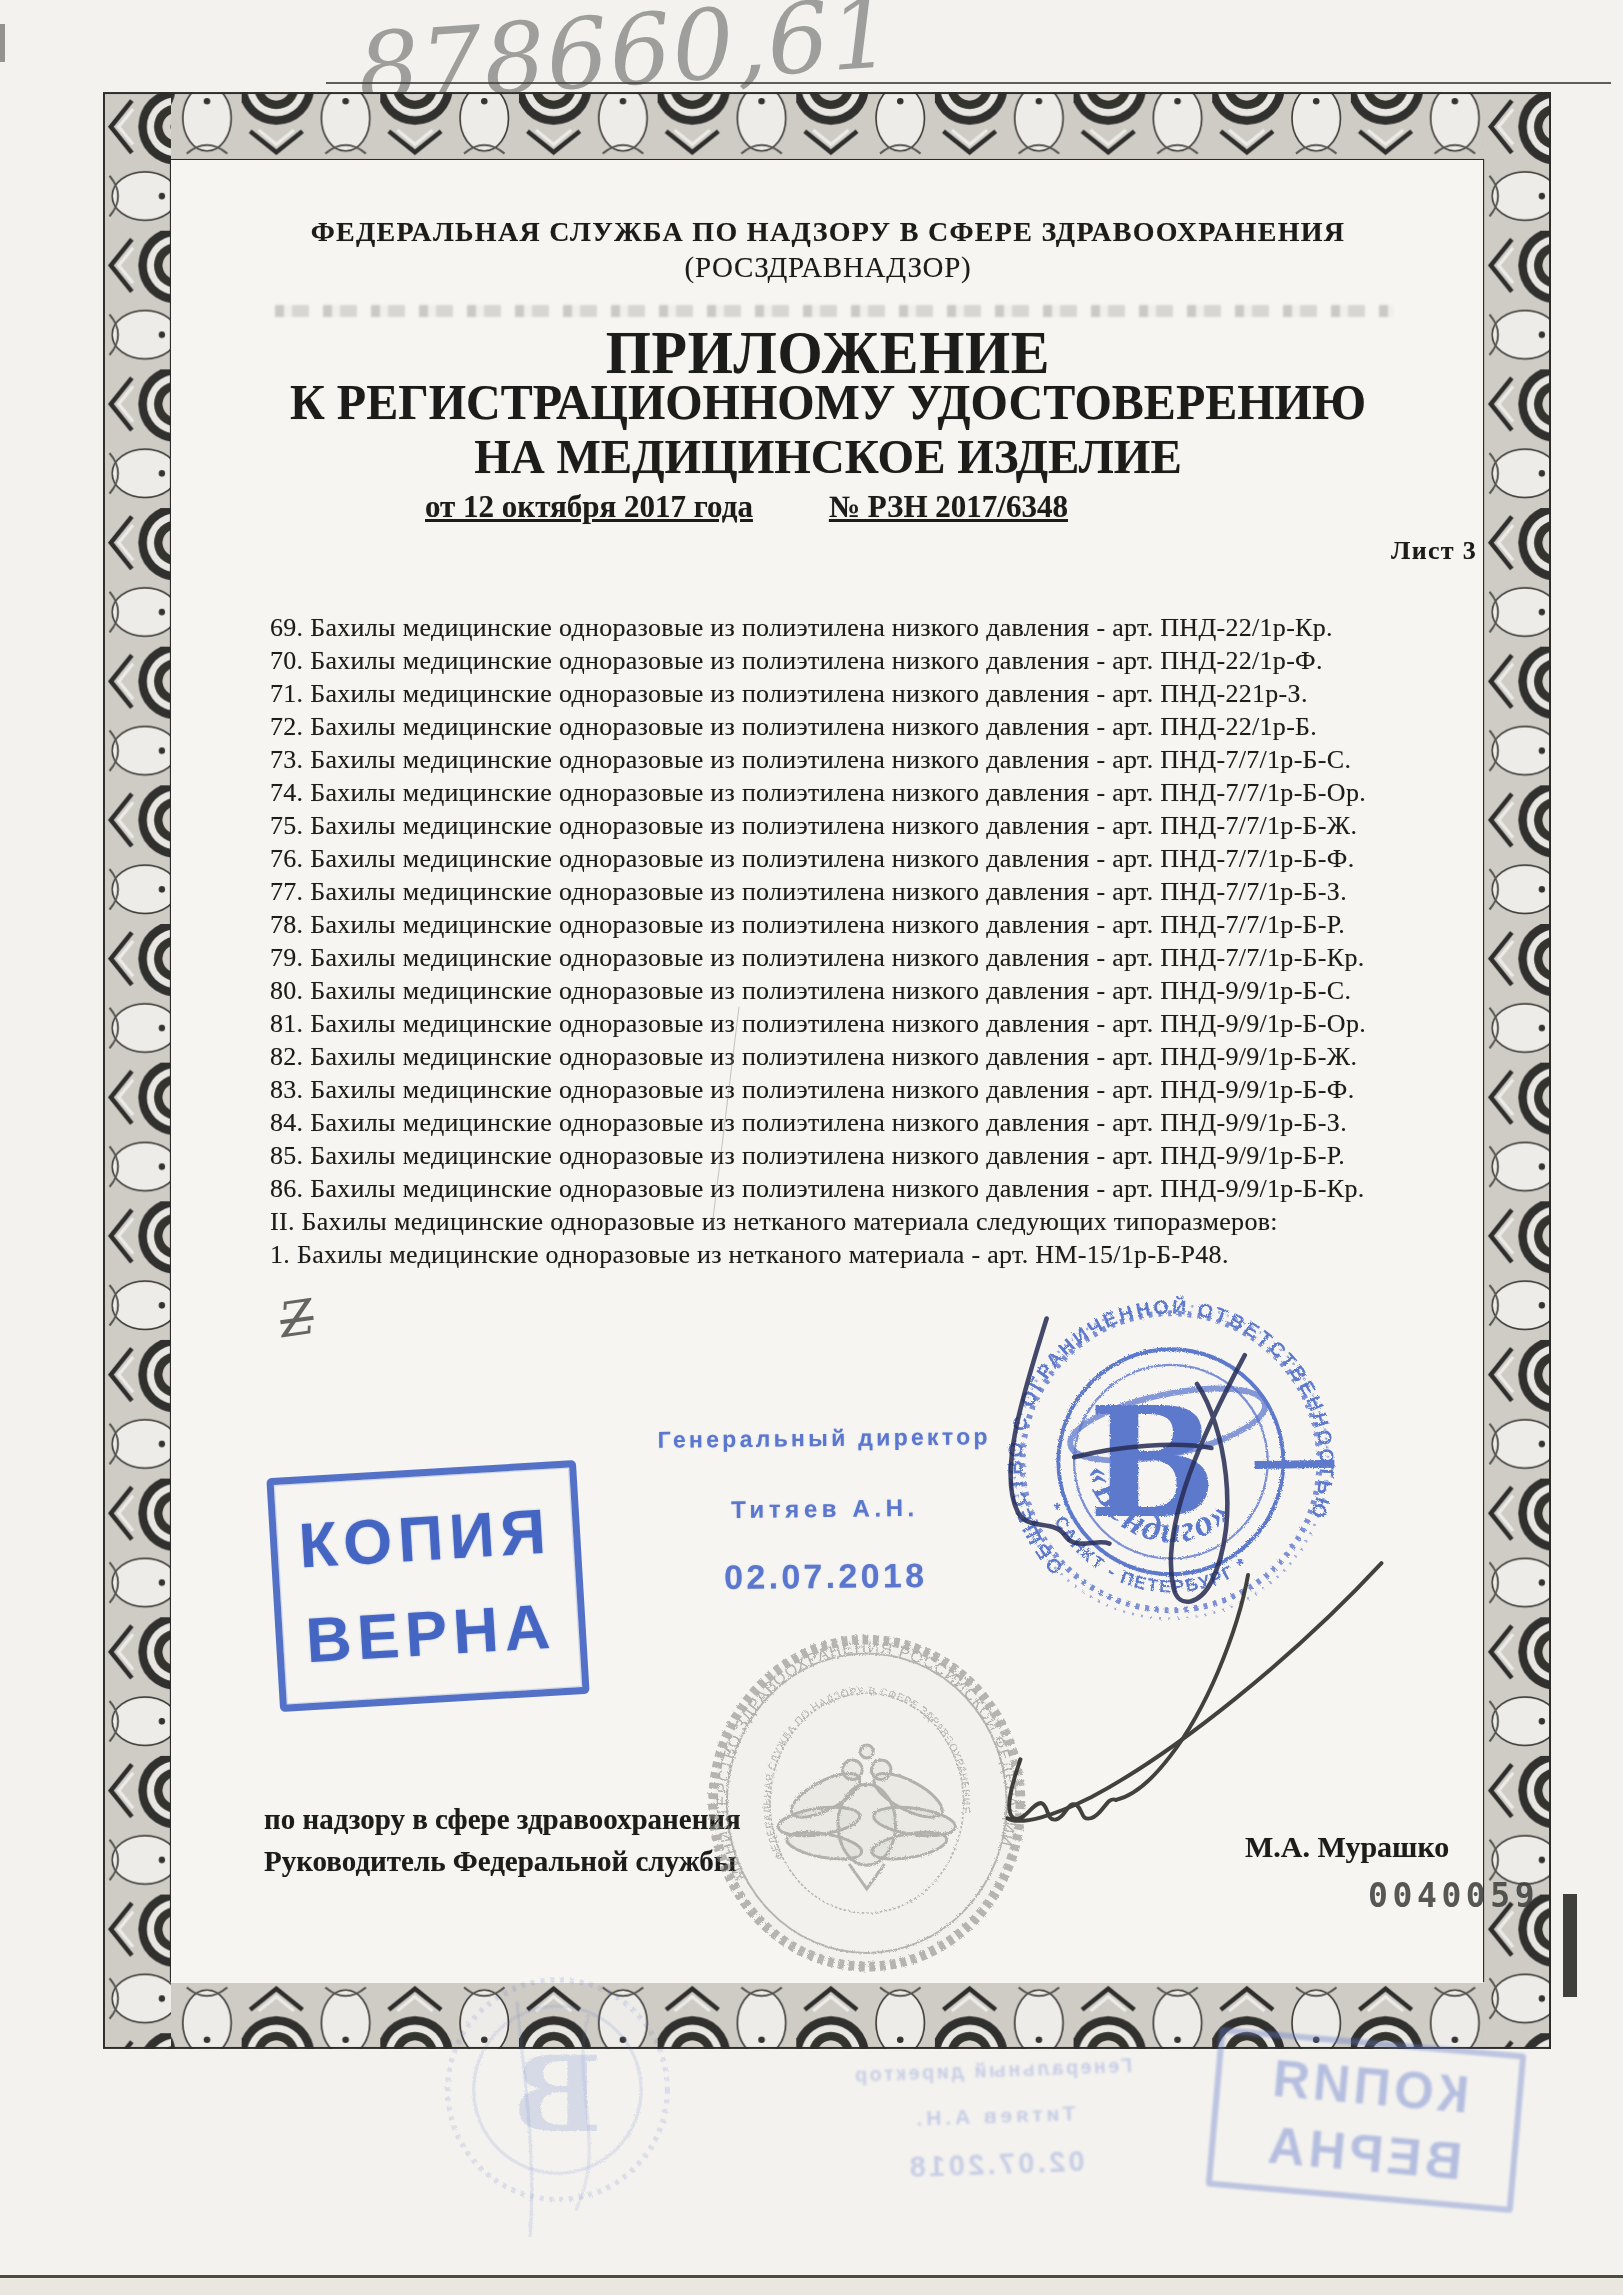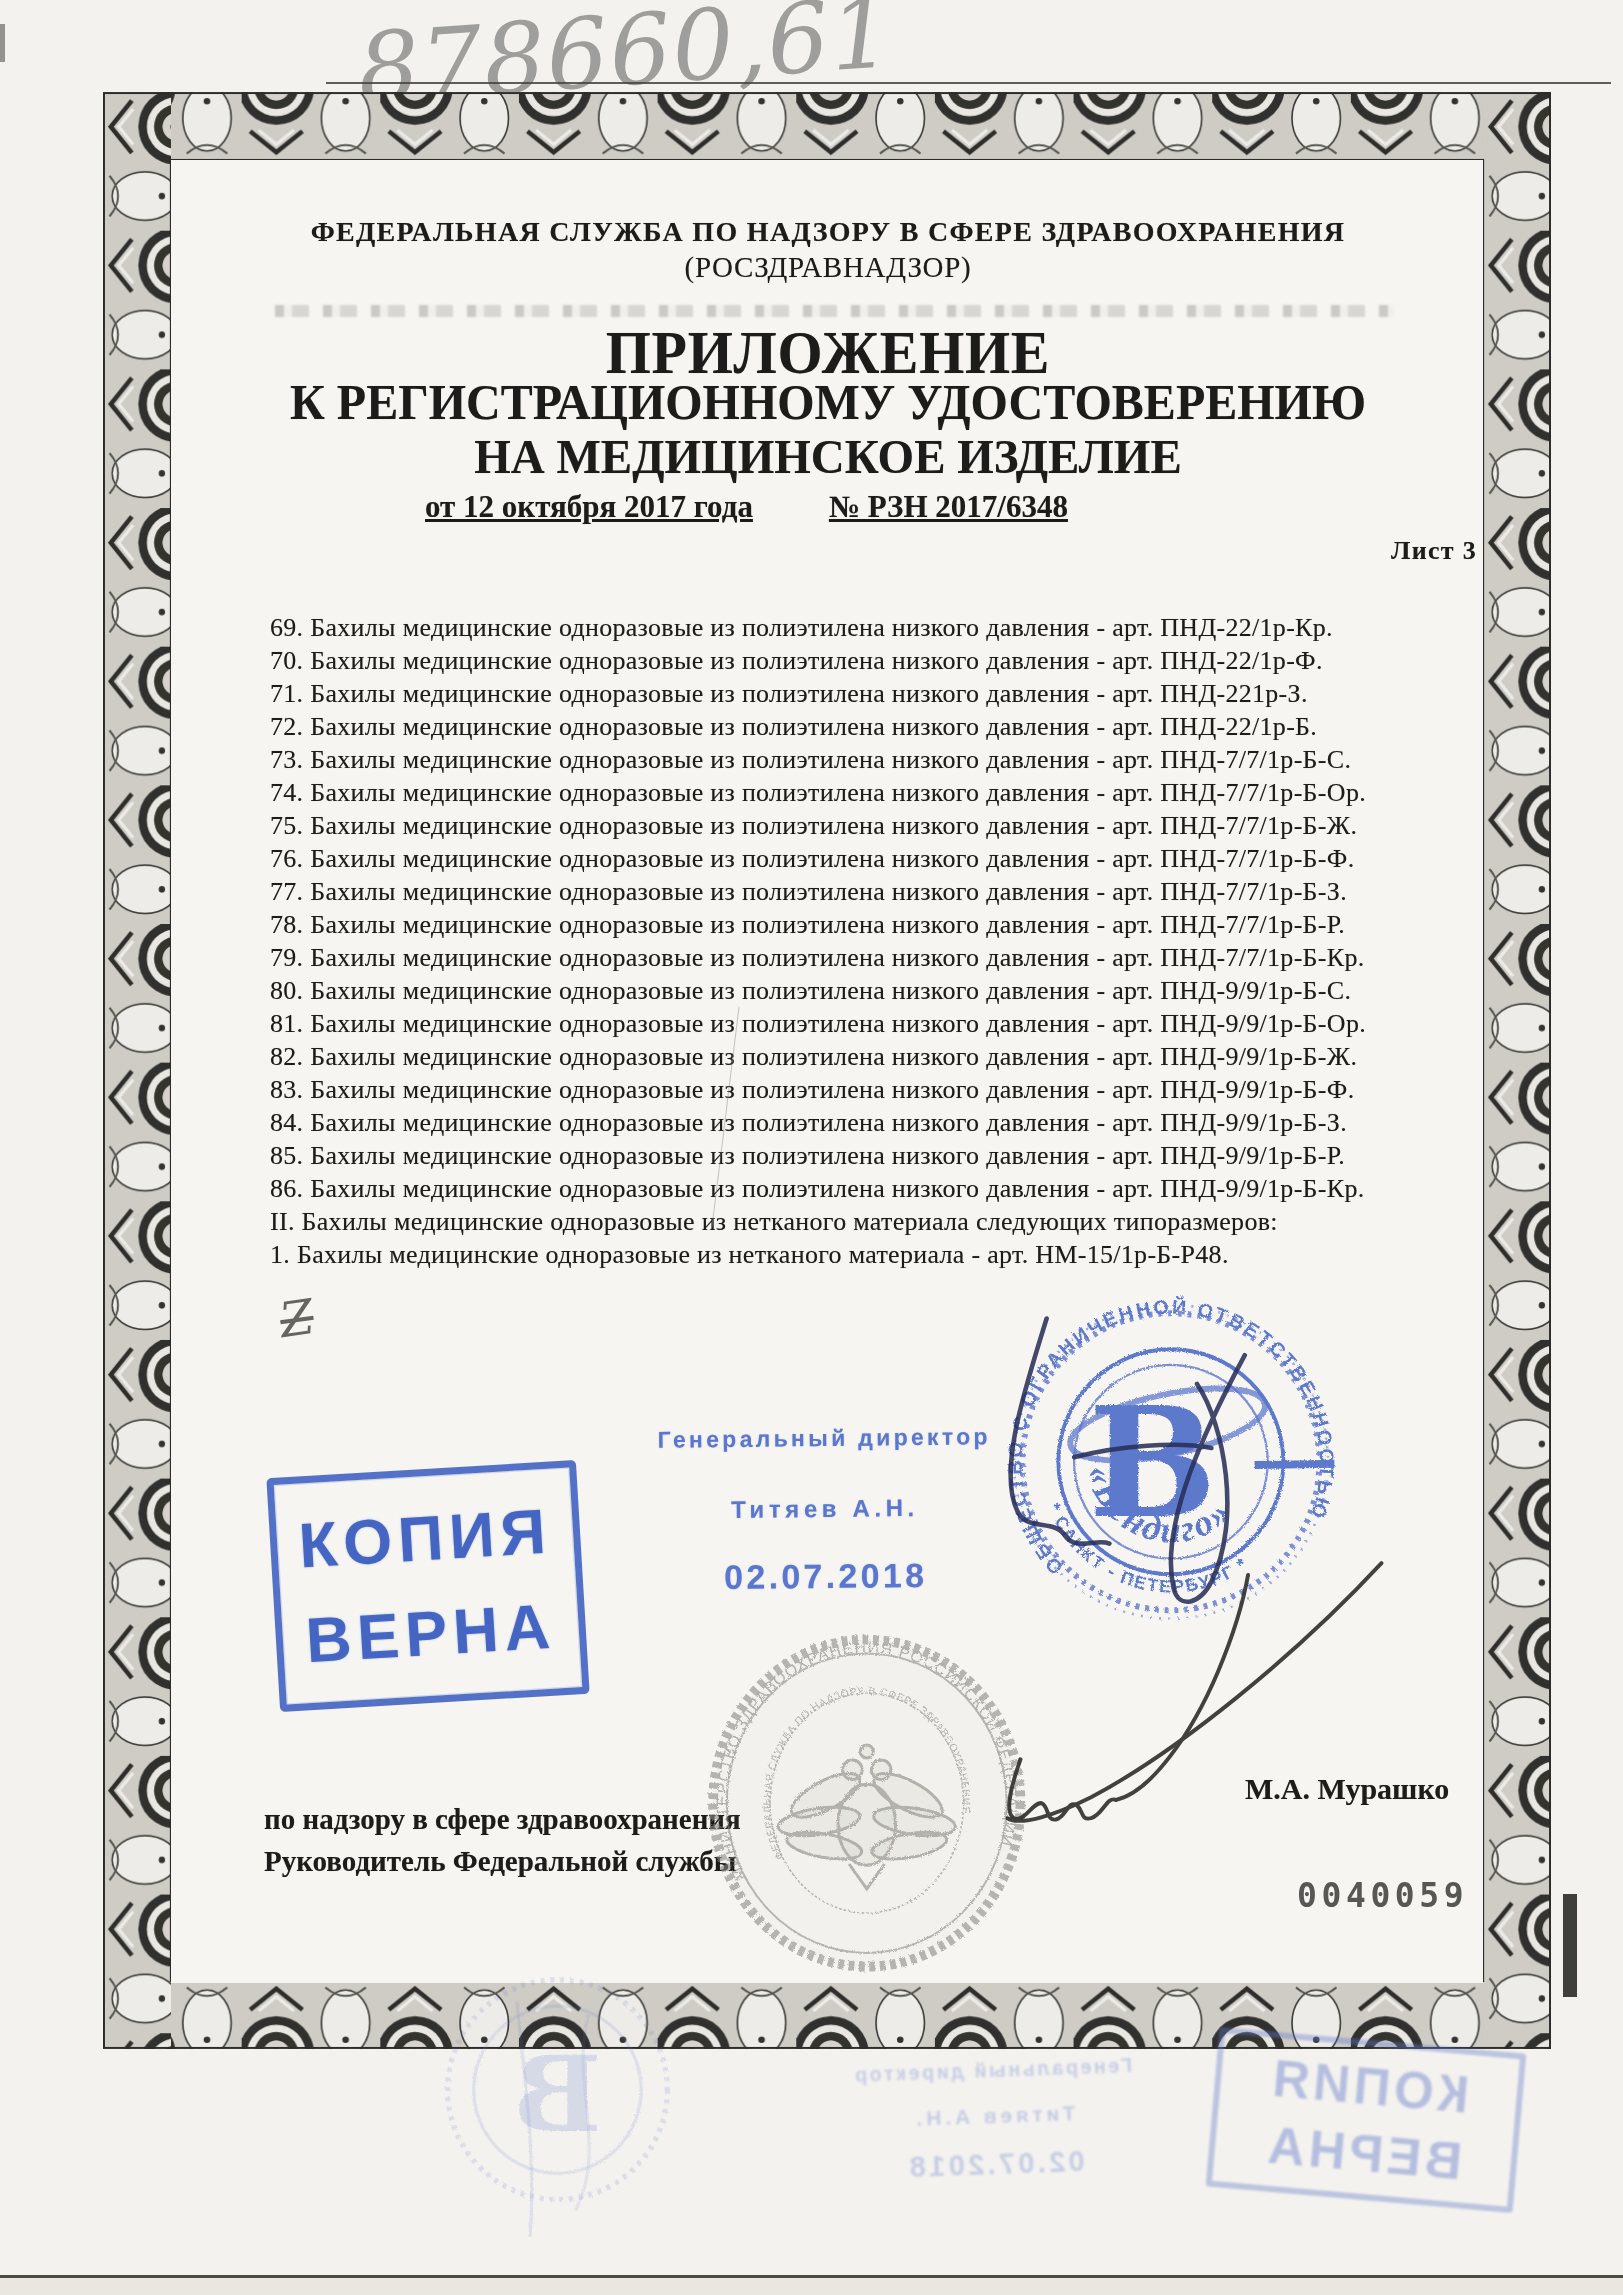--- a/index.html
+++ b/index.html
@@ -35,23 +35,23 @@
   .ttl3{left:173px;top:429px;width:1310px;text-align:center;font-size:47px;font-weight:bold;transform:scaleY(1.05);}
   .dateline{left:425px;top:489px;display:flex;gap:76px;font-size:31px;font-weight:bold;white-space:nowrap;text-decoration:underline;}
   .sheet{left:1391px;top:536px;font-size:26px;font-weight:bold;letter-spacing:1.3px;}
   .list{left:270px;top:611px;width:1204px;font-size:26px;line-height:33px;letter-spacing:0.3px;white-space:nowrap;}
   .zmark{
     left:280px;top:1290px;font-family:"DejaVu Serif",serif;font-style:italic;
     font-size:48px;color:#4c4c48;transform:rotate(-8deg);text-decoration:line-through;opacity:.85;
   }
   .scratch{left:725px;top:1006px;width:1.3px;height:222px;background:#8f8f8b;opacity:.5;transform:rotate(7deg);}
   .foot-left{left:264px;top:1798px;font-size:29px;font-weight:bold;line-height:42px;white-space:nowrap;}
-  .foot-name{left:1245px;top:1772px;font-size:30px;font-weight:bold;white-space:nowrap;}
+  .foot-name{left:1245px;top:1830px;font-size:30px;font-weight:bold;white-space:nowrap;}
   .serial{
-    left:1297px;top:1876px;font-family:"DejaVu Sans Mono",monospace;
+    left:1368px;top:1876px;font-family:"DejaVu Sans Mono",monospace;
     font-size:33px;letter-spacing:4.6px;color:#3c3c3a;font-weight:bold;opacity:.85;
   }
   
   .copy-stamp{
     left:273px;top:1469px;width:296px;height:220px;
     border:7.2px solid rgba(61,94,193,.88);border-radius:5.2px;
     transform:rotate(-3.4deg);
     display:flex;flex-direction:column;align-items:center;justify-content:space-evenly;
     color:rgba(61,94,193,.92);font-family:"Liberation Sans",sans-serif;font-weight:bold;
     font-size:63px;letter-spacing:5.9px;line-height:1;

